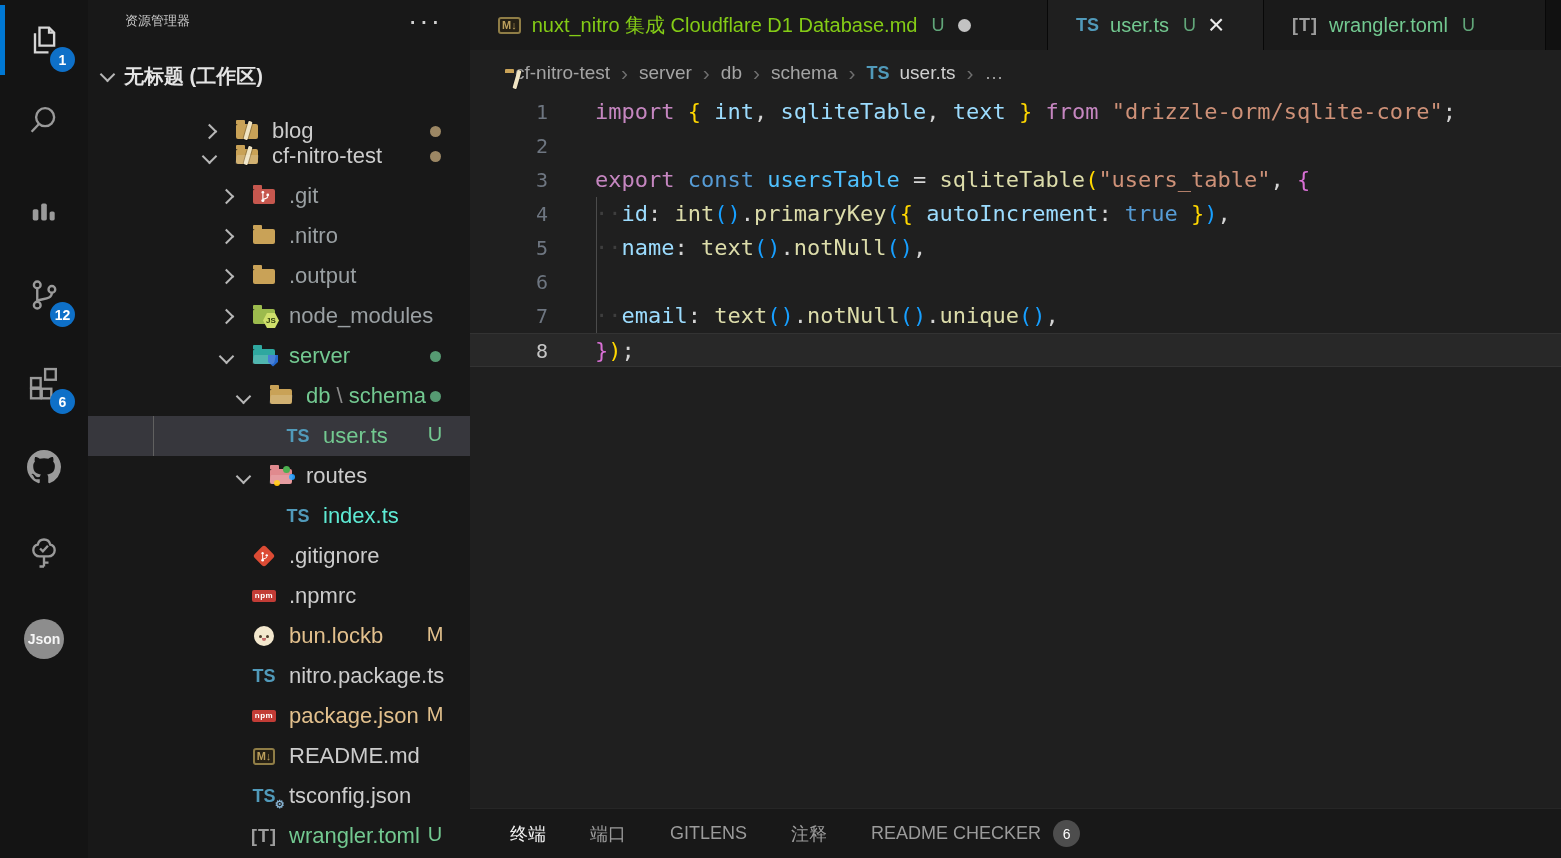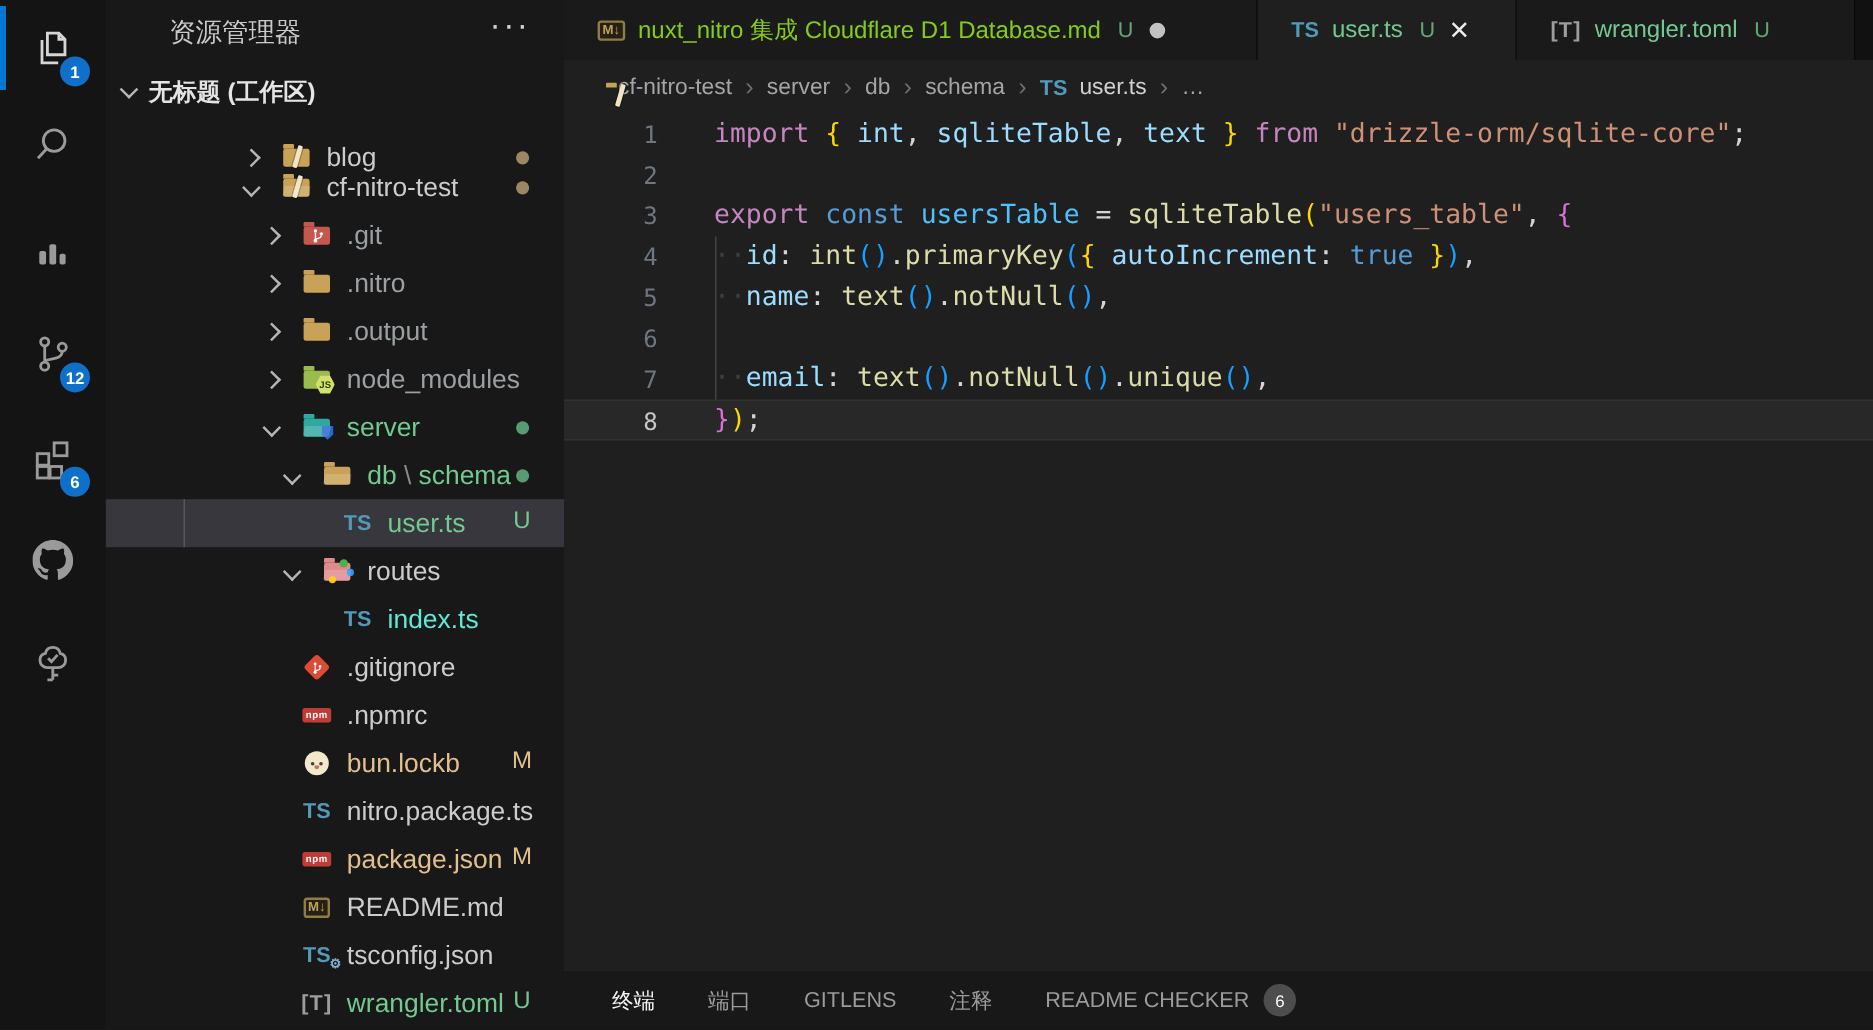--- a/index.html
+++ b/index.html
@@ -10,21 +10,21 @@
   .abar{position:absolute;left:0;top:0;width:88px;height:858px;background:#141414;z-index:5}
   .aitem{position:absolute;left:0;width:88px;height:80px;display:flex;align-items:center;justify-content:center;cursor:pointer}
   .aitem.active::before{content:"";position:absolute;left:0;top:5px;width:5px;height:70px;background:#0078d4}
   .abadge{position:absolute;right:13px;bottom:8px;min-width:25px;height:25px;border-radius:13px;background:#0e70c8;
           color:#fff;font-size:14px;font-weight:bold;display:flex;align-items:center;justify-content:center;padding:0 4px;box-sizing:border-box}
   .jsonico{width:40px;height:40px;border-radius:50%;background:#8d8d8d;color:#f5f5f5;font-size:14px;font-weight:bold;
            display:flex;align-items:center;justify-content:center}
 
   
   .sbar{position:absolute;left:88px;top:0;width:382px;height:858px;background:#181818;z-index:4}
-  .sbar-title{position:absolute;left:53px;top:12px;font-size:22px;color:#c9c9c9;white-space:nowrap}
+  .sbar-title{position:absolute;left:37px;top:12px;font-size:13px;color:#c9c9c9;white-space:nowrap}
   .sbar-more{position:absolute;right:28px;top:2px;font-size:28px;color:#d2d2d2;letter-spacing:2px;cursor:pointer;line-height:38px}
   .wshead{position:absolute;left:0;top:58px;width:382px;height:36px;cursor:pointer}
   .wshead .lbl{position:absolute;left:36px;top:5px;font-size:20px;font-weight:bold;color:#e4e4e4;white-space:nowrap}
   .chev{position:absolute;width:9px;height:9px;border-right:2px solid #b6b6b6;border-bottom:2px solid #b6b6b6}
   .chev.down{transform:rotate(45deg)}
   .chev.right{transform:rotate(-45deg)}
   .tree{position:absolute;left:0;top:96px;width:382px}
   .trow{position:absolute;left:0;width:382px;height:40px;cursor:pointer}
   .trow.selected{background:#37373d}
   .trow.selected .guide{position:absolute;left:65px;top:0;bottom:0;width:1px;background:#606060}
@@ -138,20 +138,23 @@
         <path fill="#9a9a9a" d="M8 0C3.58 0 0 3.58 0 8c0 3.54 2.29 6.53 5.47 7.59.4.07.55-.17.55-.38 0-.19-.01-.82-.01-1.49-2.01.37-2.53-.49-2.69-.94-.09-.23-.48-.94-.82-1.13-.28-.15-.68-.52-.01-.53.63-.01 1.08.58 1.23.82.72 1.21 1.87.87 2.33.66.07-.52.28-.87.51-1.07-1.78-.2-3.64-.89-3.64-3.95 0-.87.31-1.59.82-2.15-.08-.2-.36-1.02.08-2.12 0 0 .67-.21 2.2.82.64-.18 1.32-.27 2-.27s1.36.09 2 .27c1.53-1.04 2.2-.82 2.2-.82.44 1.1.16 1.92.08 2.12.51.56.82 1.27.82 2.15 0 3.07-1.87 3.75-3.65 3.95.29.25.54.73.54 1.48 0 1.07-.01 1.93-.01 2.2 0 .21.15.46.55.38A8.01 8.01 0 0016 8c0-4.42-3.58-8-8-8z"></path>
       </svg>
     </div>
     <div class="aitem" style="top: 513px;">
       <svg width="36" height="36" viewBox="0 0 32 32">
         <path d="M16 4c-3 0-5 2-5.5 4.5C8 9 6.5 11 6.5 13.5 6.5 16.5 9 19 12 19h8c3 0 5.5-2.5 5.5-5.5 0-2.5-1.5-4.5-4-5C21 6 19 4 16 4z" stroke="#9a9a9a" stroke-width="2.1" fill="none"></path>
         <path d="M16 19v9M16 28h-4m4-3.5h4" stroke="#9a9a9a" stroke-width="2.1" fill="none"></path>
         <path d="M12.5 12l2.5 2.5 4.5-5" stroke="#9a9a9a" stroke-width="2.1" fill="none"></path>
       </svg>
     </div>
+    <div class="aitem" style="top: 599px;">
+      <span class="jsonico">Json</span>
+    </div>
   </div>
 
 <div class="sbar">
   <div class="sbar-title">资源管理器</div>
   <div class="sbar-more">···</div>
   <div class="wshead">
     <span class="chev down" style="left:14px;top:11px"></span>
     <span class="lbl">无标题 (工作区)</span>
   </div>
   <div class="tree">

